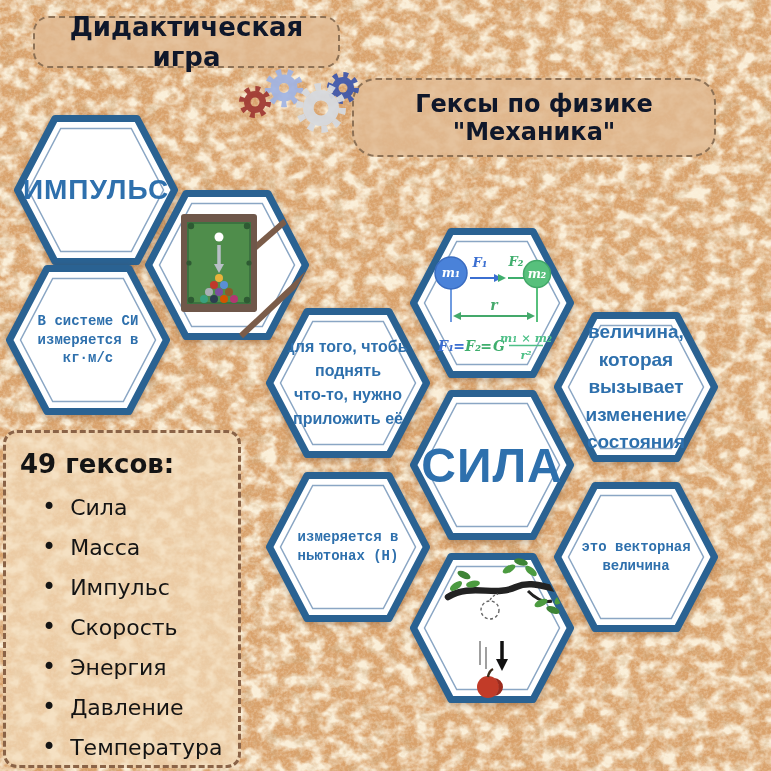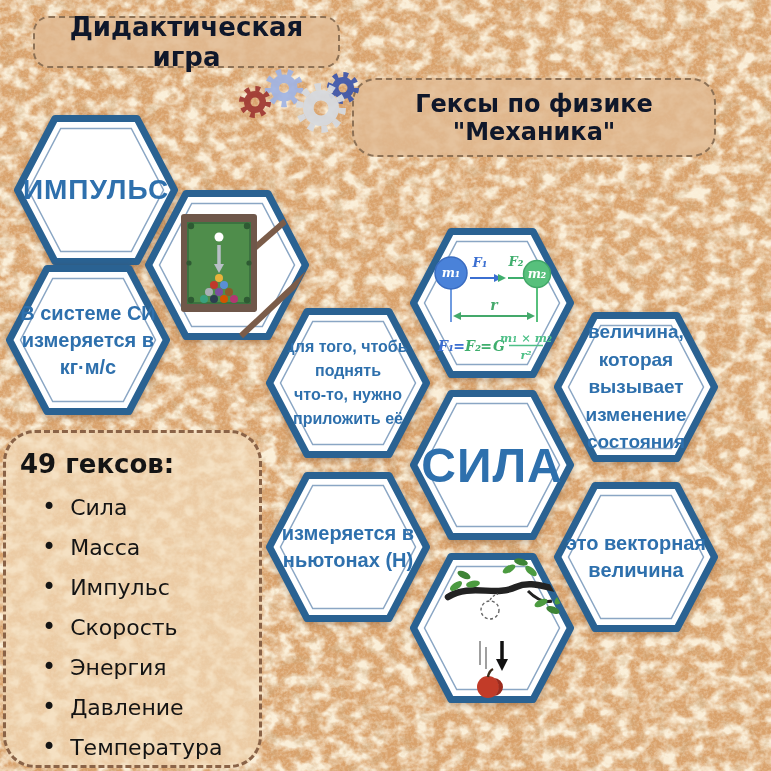--- a/index.html
+++ b/index.html
@@ -21,29 +21,29 @@
   .hex .frame{position:absolute;left:0;top:0;width:164px;height:150px;
               filter:drop-shadow(0 2px 3px rgba(90,50,20,0.35));}
   .po{fill:#ffffff;stroke:#2a6292;stroke-width:7;stroke-linejoin:round;}
   .pi{fill:none;stroke:#8aa6c4;stroke-width:1.5;}
   .content{position:absolute;left:0;top:0;width:164px;height:150px;display:flex;
            align-items:center;justify-content:center;text-align:center;
            clip-path:polygon(25% 0,75% 0,100% 50%,75% 100%,25% 100%,0 50%);}
   .pre{white-space:pre-line;}
   .hextxt{color:#2e70ad;font-weight:700;}
   .t28{font-size:28px;letter-spacing:1px;}
-  .t20{font-size:20px;line-height:1.35;}
+  .t20{font-size:14px;line-height:1.35;font-family:Liberation Mono, monospace;}
   .t13{font-size:16px;line-height:1.5;}
   .t13b{font-size:19px;line-height:1.45;}
   .t48{font-size:48px;letter-spacing:1px;}
   .lift-up{padding-bottom:36px;}
 
   
-  .panel{position:absolute;left:3px;top:430px;width:259px;height:338px;z-index:2;
-         box-sizing:border-box;border:3px dashed #8a6347;border-radius:32px;
+  .panel{position:absolute;left:3px;top:430px;width:238px;height:338px;z-index:2;
+         box-sizing:border-box;border:3px dashed #8a6347;border-radius:14px;
          background:rgba(243,219,186,0.72);font-family:"DejaVu Sans",sans-serif;color:#141414;}
   .panel .ttl{margin:16px 0 8px 14px;font-size:26px;font-weight:600;}
   .panel ul{list-style:none;margin:0;padding:0 0 0 36px;}
   .panel li{display:flex;align-items:center;height:40px;font-size:22px;font-weight:500;}
   .panel li::before{content:"•";font-size:24px;margin-right:14px;}
 
   
   .mtxt{fill:#ffffff;font:italic 600 12.5px "DejaVu Serif",serif;text-anchor:middle;}
   .flab1{fill:#3b6fd1;font:italic 700 13px "DejaVu Serif",serif;text-anchor:middle;}
   .flab2{fill:#3fae6d;font:italic 700 13px "DejaVu Serif",serif;text-anchor:middle;}

